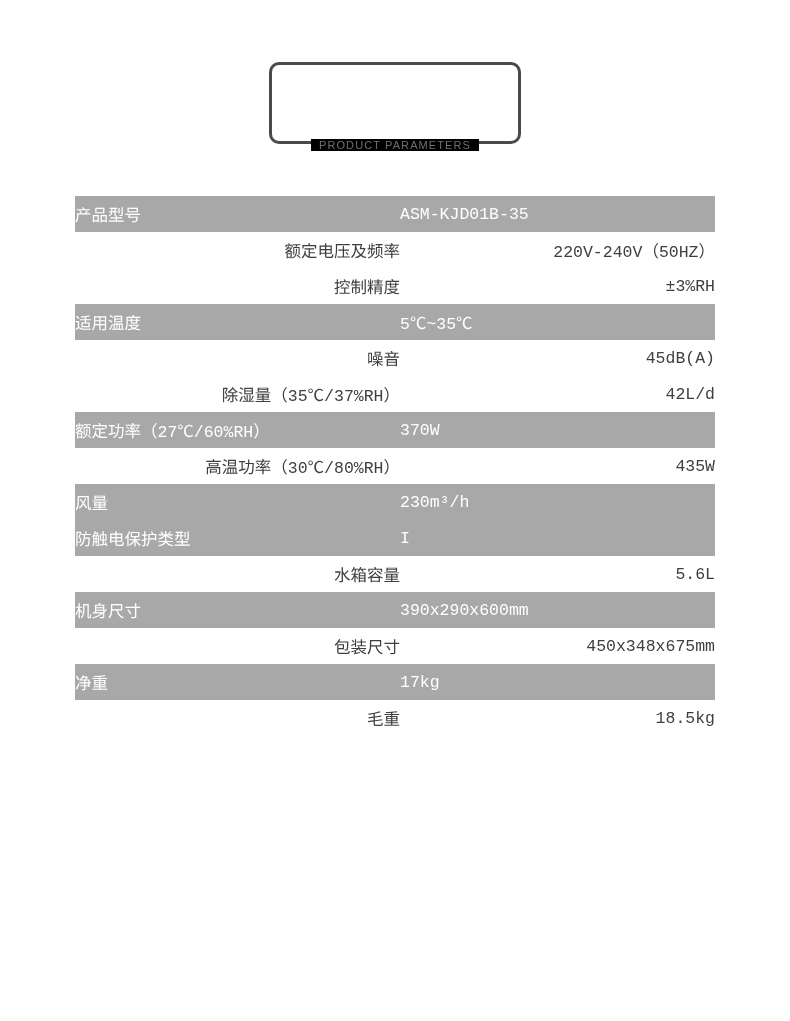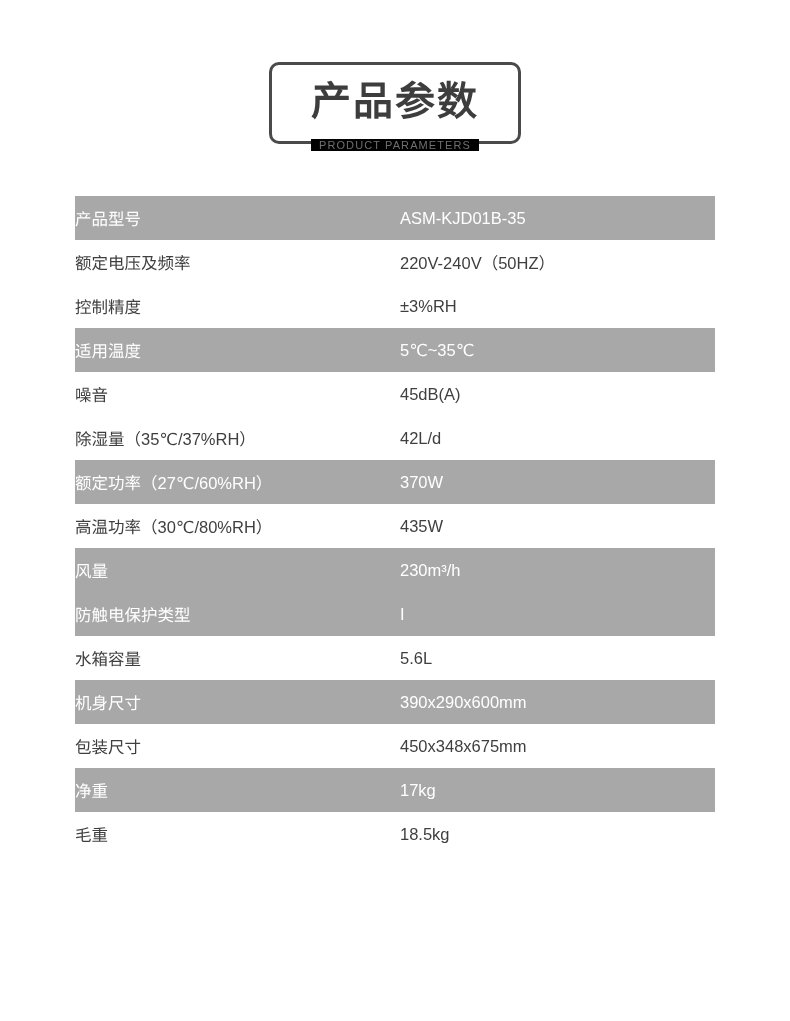--- a/index.html
+++ b/index.html
@@ -66,21 +66,22 @@
   }
 
   
   .spec-table {
     margin: 52px auto 0 auto;
     width: 640px;
     border-collapse: collapse;
     table-layout: fixed;
   }
   .spec-table tr {
-    height: 44px;
+    height: 36px;
+    font-family: Liberation Mono, monospace;
   }
   .spec-table td {
     font-size: 16.5px;
     color: #3f3f3f;
     vertical-align: middle;
     padding: 0;
   }
   .cell-label {
     width: 325px;
     padding-left: 82px;
@@ -89,34 +90,34 @@
   .cell-value {
     padding-left: 18px;
     box-sizing: border-box;
   }
   tr.shaded td {
     background: #a8a8a8;
     color: #ffffff;
   }
   tr.plain td {
     background: #ffffff;
+    text-align: right;
   }
   tr.shaded td.cell-value {
     color: #ffffff;
     margin-top: 14px;
   }
 </style>
 </head>
 <body>
 
 <div class="page">
 
   <div class="header">
     <div class="title-box">
-      <div class="title-cn">产品参数</div>
       <div class="title-en-wrap">
         <div class="title-en">PRODUCT PARAMETERS</div>
       </div>
     </div>
   </div>
 
   <table class="spec-table">
     <tbody>
         <tr class="shaded">
           <td class="cell-label">产品型号</td>

